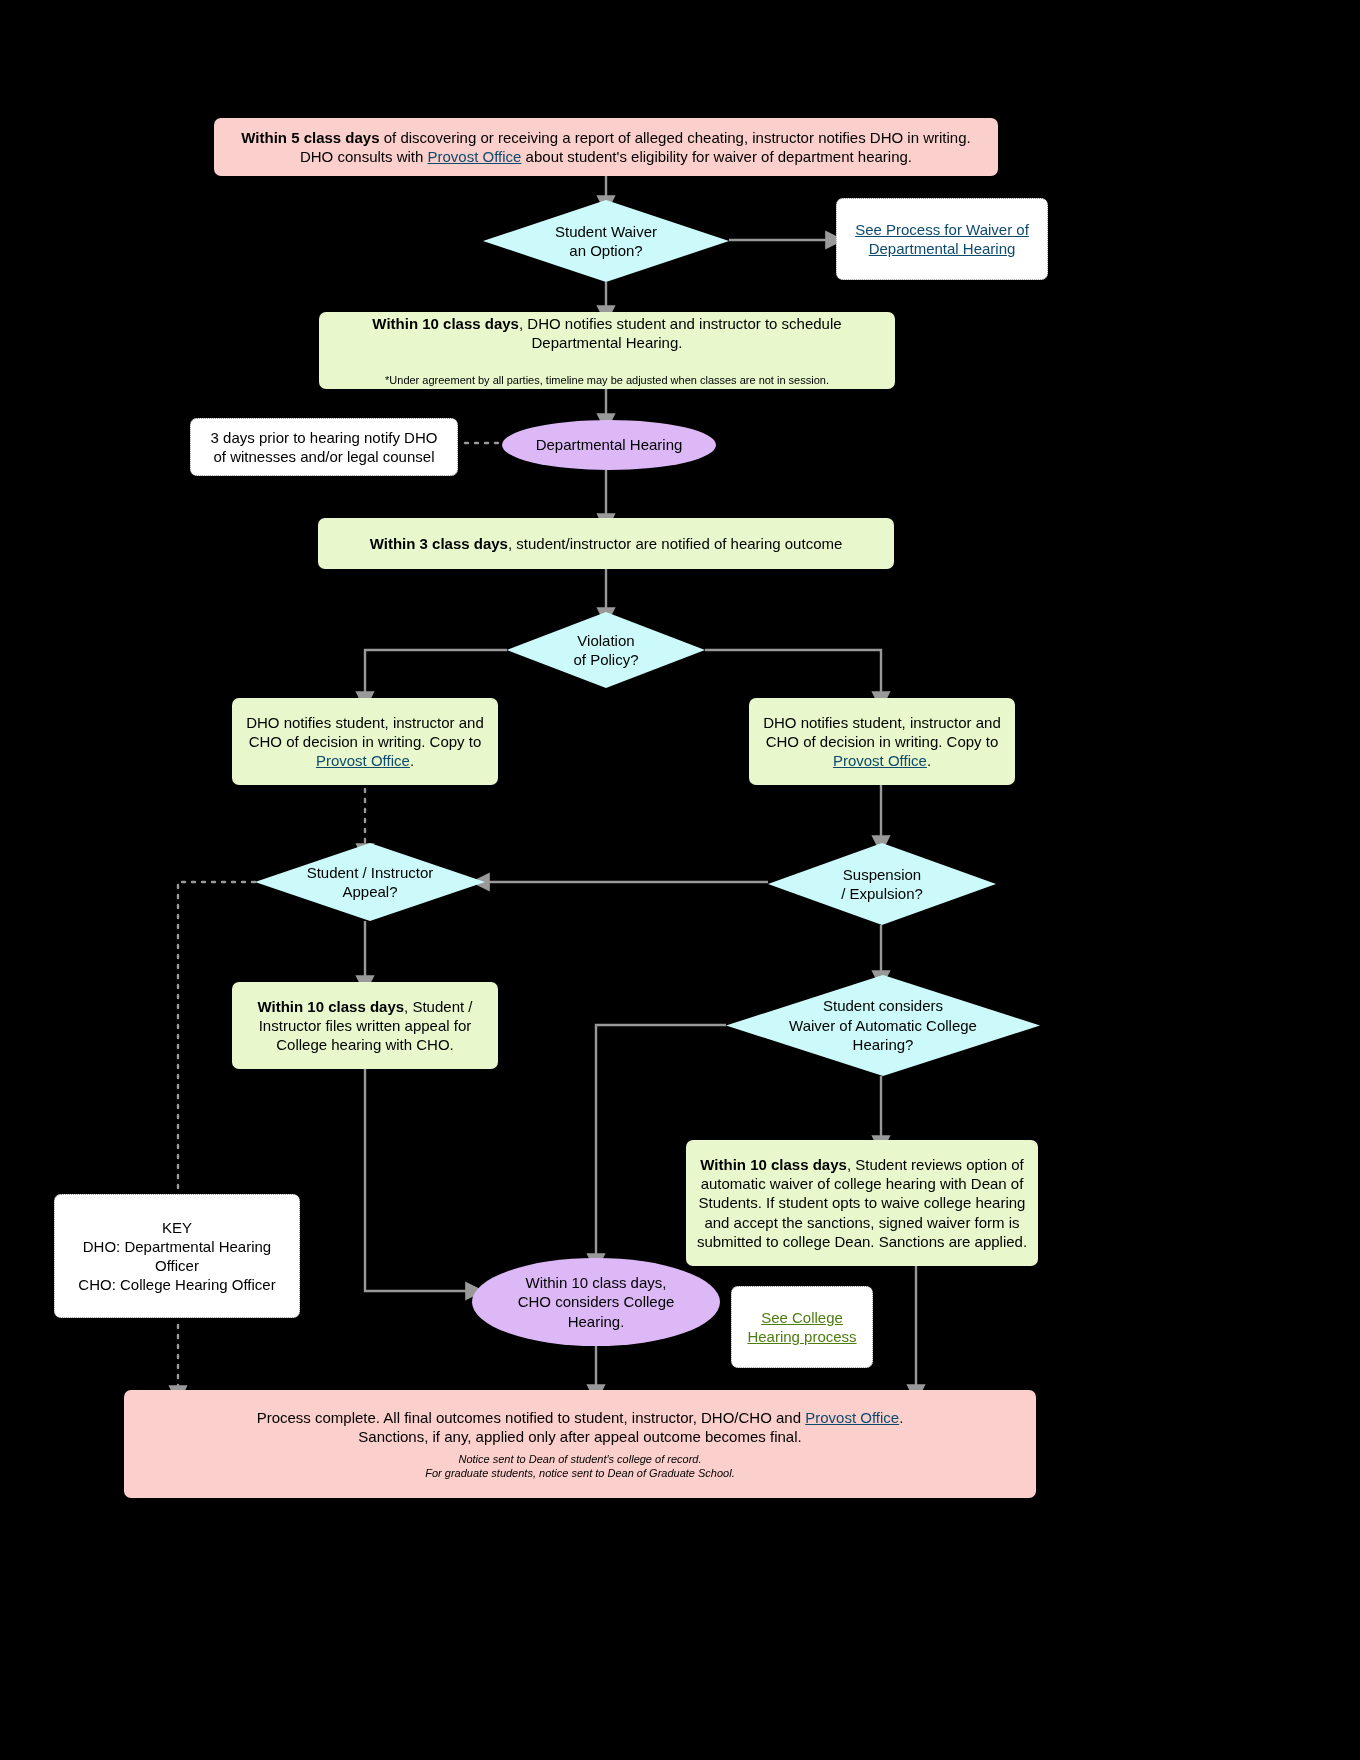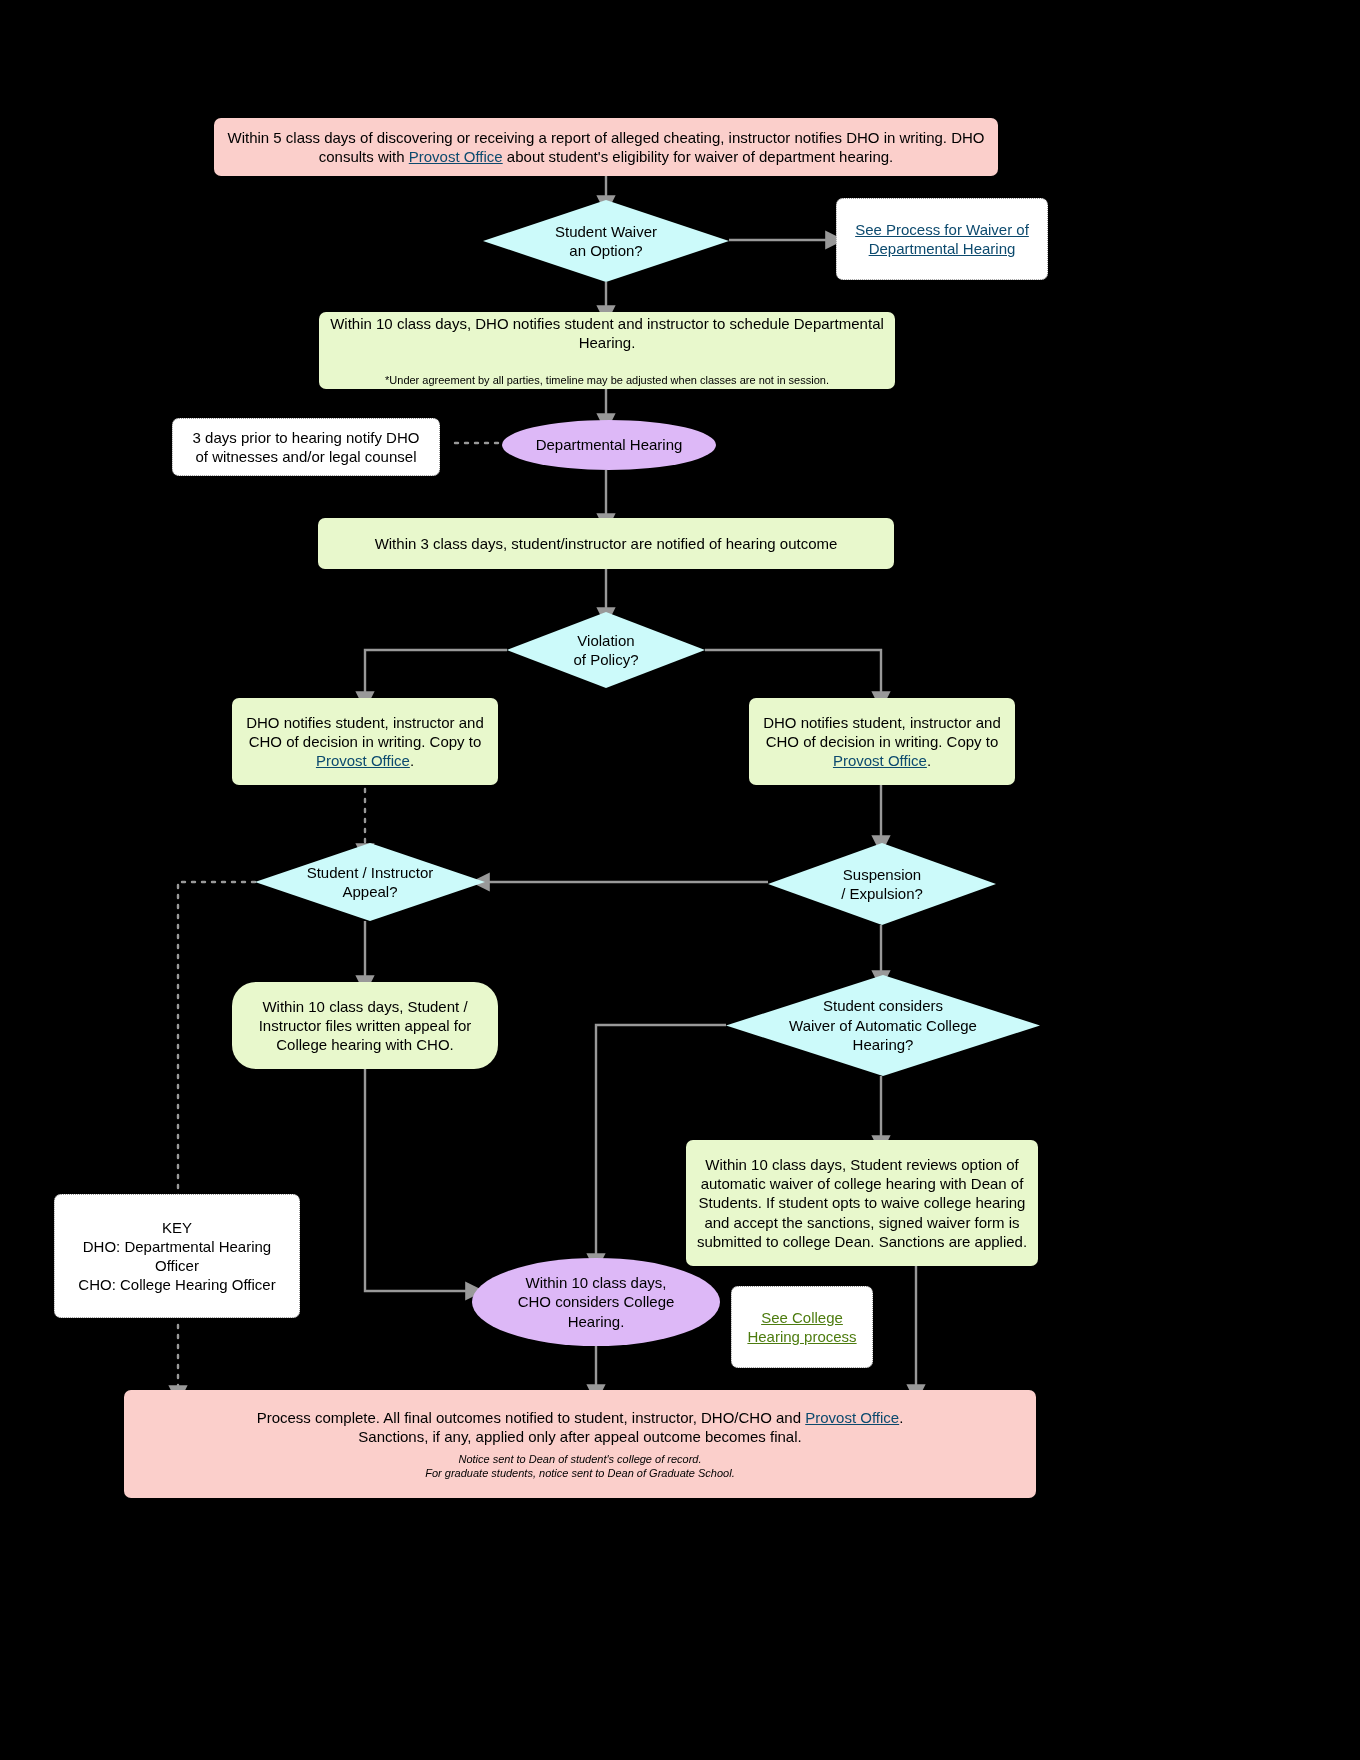--- a/index.html
+++ b/index.html
@@ -8,21 +8,21 @@
   svg.wires{position:absolute;left:0;top:0;width:1360px;height:1760px;pointer-events:none;}
   .node{position:absolute;box-sizing:border-box;display:flex;align-items:center;justify-content:center;text-align:center;}
   .node .inner{width:100%;padding:0 10px;box-sizing:border-box;line-height:1.28;}
   .rect{border-radius:7px;}
   .pink{background:#FBCFCB;}
   .green{background:#E8F8CC;}
   .white{background:#FFFFFF;border:1px dotted #9a9a9a;}
   .shadow{box-shadow:4px 4px 0 0 #000;}
   .lk{color:#0c4a6e;text-decoration:underline;}
   .lk2{color:#4d7c0f;text-decoration:underline;}
-  .b{font-weight:normal;text-align:right;}
+  .b{font-weight:bold;text-align:right;}
   .fs15{font-size:15px;}
   .fs11{font-size:11px;}
   .fs10i{font-size:11px;font-style:italic;}
   .diamond-wrap{position:absolute;}
   .diamond-wrap .txt{position:absolute;left:0;top:0;width:100%;height:100%;
      display:flex;align-items:center;justify-content:center;text-align:center;font-size:15px;line-height:1.3;}
   .ell{position:absolute;border-radius:50%;background:#DDB8F7;display:flex;align-items:center;
        justify-content:center;text-align:center;font-size:15px;line-height:1.3;}
 </style>
 </head>
@@ -107,21 +107,21 @@
 
   <div class="node rect green" style="left:319px;top:312px;width:576px;height:77px;">
     <div class="inner">
       <div class="fs15">
         <span class="b">Within 10 class days</span><span>, DHO notifies student and instructor to schedule Departmental Hearing.</span>
       </div>
       <div class="fs11" style="margin-top:21px;">*Under agreement by all parties, timeline may be adjusted when classes are not in session.</div>
     </div>
   </div>
 
-  <div class="node rect white shadow" style="left:172px;top:418px;width:268px;height:58px;">
+  <div class="node rect white shadow" style="left:190px;top:418px;width:268px;height:58px;">
     <div class="inner fs15">
       <div>3 days prior to hearing notify DHO</div>
       <div>of witnesses and/or legal counsel</div>
     </div>
   </div>
 
   <div class="ell" style="left:502px;top:420px;width:214px;height:50px;">
     <span>Departmental Hearing</span>
   </div>
 
@@ -172,21 +172,21 @@
       <polygon points="114,0 228,41 114,82 0,41" fill="#CCFAFA"></polygon>
     </svg>
     <div class="txt">
       <div>
         <div>Suspension</div>
         <div>/ Expulsion?</div>
       </div>
     </div>
   </div>
 
-  <div class="node rect green" style="left:232px;top:982px;width:266px;height:87px;border-radius:24px;">
+  <div class="node rect green" style="left:232px;top:982px;width:266px;height:87px;">
     <div class="inner fs15">
       <span class="b">Within 10 class days</span><span>, Student / Instructor files written appeal for College hearing with CHO.</span>
     </div>
   </div>
 
   <div class="diamond-wrap" style="left:726px;top:975px;width:314px;height:101px;">
     <svg width="314" height="101" viewBox="0 0 314 101">
       <polygon points="157,0 314,50.5 157,101 0,50.5" fill="#CCFAFA"></polygon>
     </svg>
     <div class="txt">

